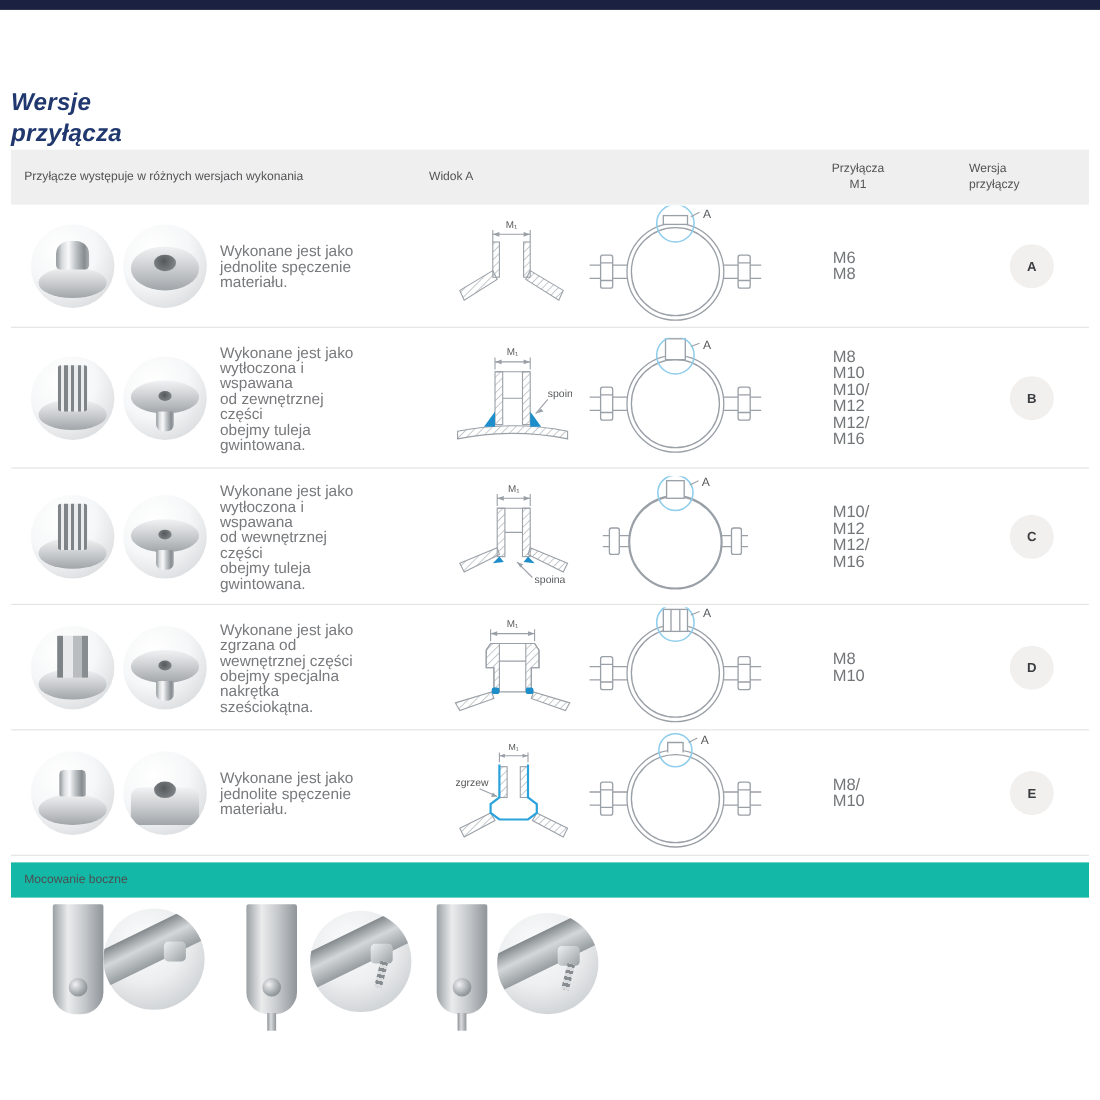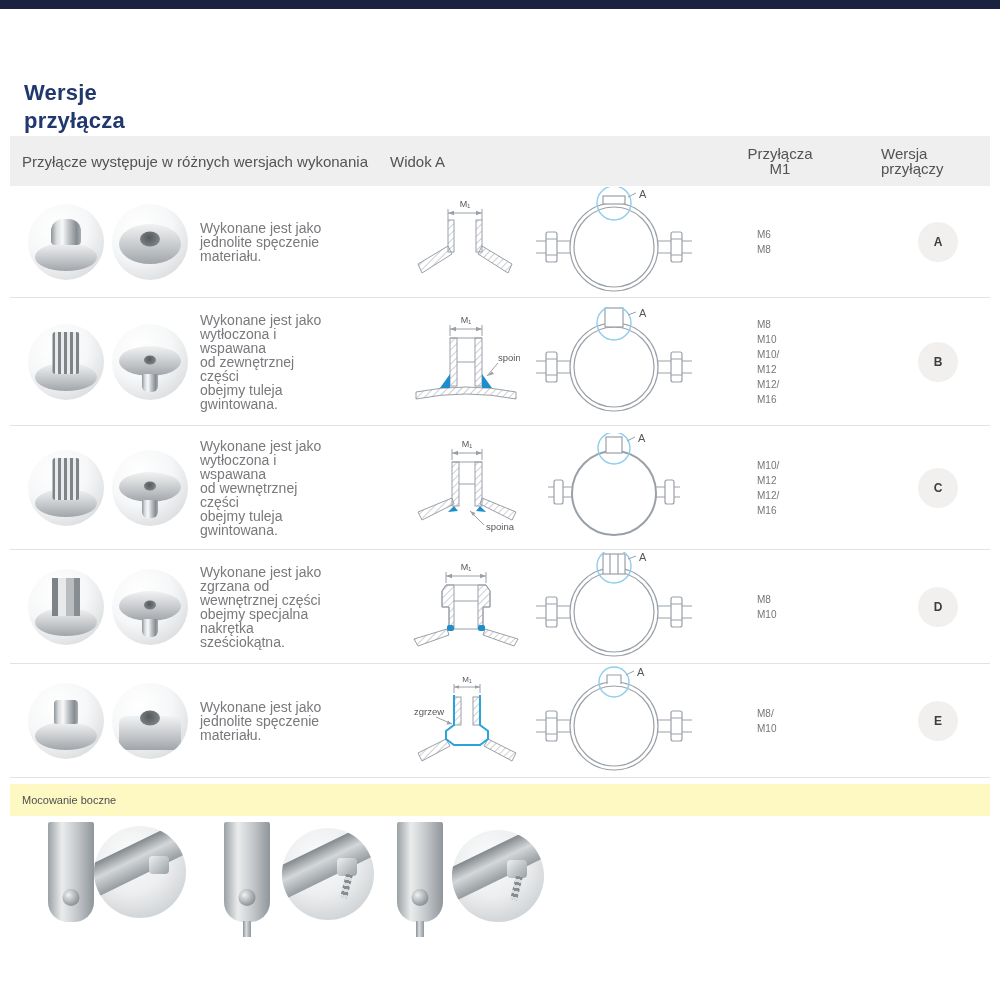--- a/index.html
+++ b/index.html
@@ -1,23 +1,23 @@
 <!DOCTYPE html>
 <html><head>
 <meta charset="utf-8">
 <style>
   * { margin:0; padding:0; box-sizing:border-box; }
   html,body { background:#ffffff; }
   body { font-family:"Liberation Sans", sans-serif; width:1000px; height:1000px; position:relative; overflow:hidden; }
 
   .topbar { height:9px; width:100%; background:#1b2140; }
 
-  .page-title { margin:70px 0 0 24px; font-size:22px; line-height:28px; font-weight:700; color:#21386e; letter-spacing:.2px; }
-
-  .thead { position:relative; margin:1px 10px 0 10px; height:50px; background:#f0efef; font-size:15px; color:#515356;padding-left:24px; }
+  .page-title { margin:70px 0 0 10px; font-size:22px; line-height:28px; font-weight:700; color:#21386e; letter-spacing:.2px;font-style:italic; }
+
+  .thead { position:relative; margin:1px 10px 0 10px; height:50px; background:#f0efef; font-size:11px; color:#515356;padding-left:24px; }
   .thead .h { position:absolute; top:50%; transform:translateY(-50%); }
   .h-desc { left:12px; }
   .h-view { left:380px; }
   .h-m1   { left:710px; width:120px; text-align:center; white-space:pre-line; line-height:15px; }
   .h-ver  { left:871px; width:120px; text-align:left; white-space:pre-line; line-height:15px; }
 
   .tbody { margin:0 10px; }
   .trow { position:relative; border-bottom:1px solid #e2e2e2; }
   .r1{height:112px;} .r2{height:128px;} .r3{height:124px;} .r4{height:114px;} .r5{height:114px;}
 
@@ -43,27 +43,27 @@
   .v-hex  .cyl  { top:9px; width:28px; height:38px;
                   background:linear-gradient(90deg,#7d8387 0 20%,#e7e9ea 20% 50%,#b9bdc0 50% 80%,#878d91 80% 100%); }
   .v-boss .cyl  { top:17px; width:24px; height:24px; border-radius:4px 4px 2px 2px; }
   .v-sq  .base  { border-radius:8px; height:34px; }
 
   .desc { left:190px; width:132px; font-size:14px; line-height:14px; color:#77797c; white-space:pre-line; }
 
   .secdraw { left:400px; }
   .clampdraw { left:516px; }
 
-  .m1 { left:747px; font-size:10px; line-height:15px; color:#737679; white-space:pre-line; }
+  .m1 { left:747px; font-size:15px; line-height:15px; color:#737679; white-space:pre-line; }
 
   .badge { left:908px; width:40px; height:40px; border-radius:50%; background:#f1f0ef;
            display:flex; align-items:center; justify-content:center;
            font-size:12px; font-weight:700; color:#3b3d40; }
 
-  .section-band { margin:6px 10px 0 10px; height:32px; background:#fef9c3; line-height:32px;
+  .section-band { margin:6px 10px 0 10px; height:32px; background:#14b8a6; line-height:32px;
                   padding-left:12px; font-size:11px; color:#4c4e51; }
 
   .side-photos { position:relative; height:170px; }
   .bp-rect { position:absolute; width:46px; height:100px; border-radius:2px 2px 20px 20px;
              background:linear-gradient(90deg,#9aa0a4,#eaecec 30%,#c8cbce 60%,#8f959a); }
   .bp-rect::after { content:""; position:absolute; bottom:16px; left:50%; transform:translateX(-50%);
                     width:17px; height:17px; border-radius:50%;
                     background:radial-gradient(circle at 35% 35%, #f0f1f2, #9ba1a5 60%, #6f757a); }
   .bp-rect .stud { position:absolute; bottom:-15px; left:50%; transform:translateX(-50%); width:8px; height:16px;
                    background:linear-gradient(90deg,#8b9195,#dadcde 40%,#8f9599); }

